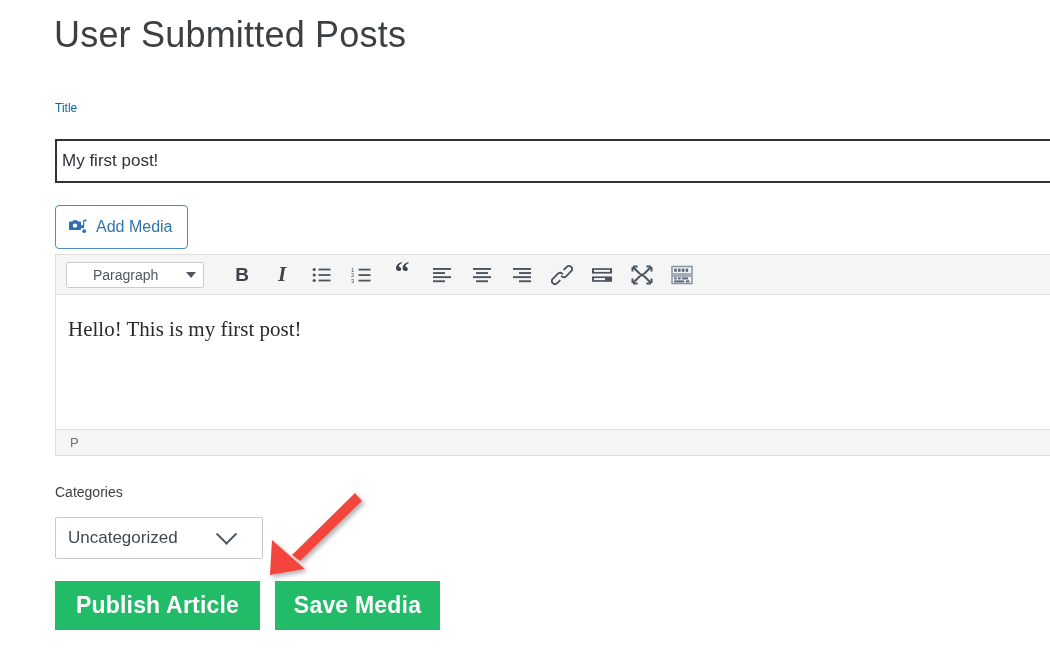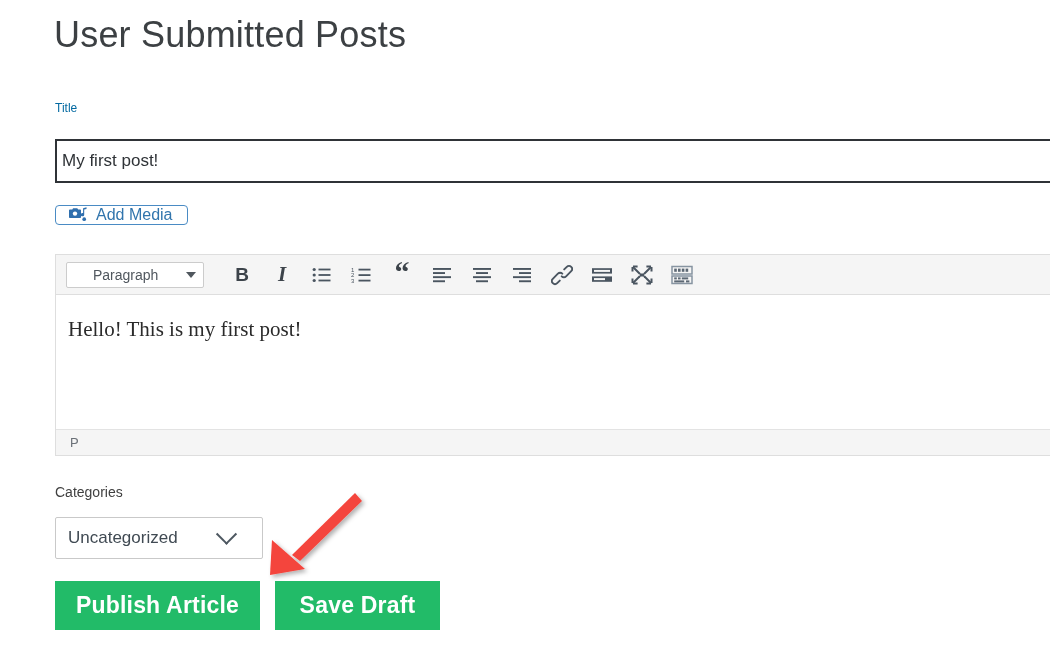--- a/index.html
+++ b/index.html
@@ -58,21 +58,21 @@
     color: #2f3337;
     padding: 0 5px;
     outline: none;
   }
 
   
   .add-media {
     position: absolute;
     left: 55px;
     top: 205px;
-    height: 20px;
+    height: 44px;
     box-sizing: border-box;
     display: flex;
     align-items: center;
     gap: 8px;
     padding: 0 14px 0 12px;
     border: 1px solid #4a8bc4;
     border-radius: 4px;
     background: #ffffff;
     color: #3175ad;
     font-size: 16px;
@@ -406,21 +406,21 @@
     </div>
   </div>
 
   <div class="label-categories">Categories</div>
   <div class="cat-select">
     <span>Uncategorized</span>
     <span class="chev"></span>
   </div>
 
   <button class="btn-green" id="publish-btn">Publish Article</button>
-  <button class="btn-green" id="draft-btn">Save Draft</button>
+  <button class="btn-green" id="draft-btn">Save Media</button>
 
   <svg class="arrow-annotation" viewBox="0 0 130 110" xmlns="http://www.w3.org/2000/svg">
     <defs>
       <filter id="arrowshadow" x="-30%" y="-30%" width="170%" height="170%">
         <feDropShadow dx="2.5" dy="2.5" stdDeviation="2.2" flood-color="#000000" flood-opacity="0.30"></feDropShadow>
       </filter>
     </defs>
     <g filter="url(#arrowshadow)">
       <path d="M100 13 L107 21 L45 81 L37 75 Z" fill="#f4453c"></path>
       <path d="M15 95 L17 60 L50 89 Z" fill="#f4453c"></path>

